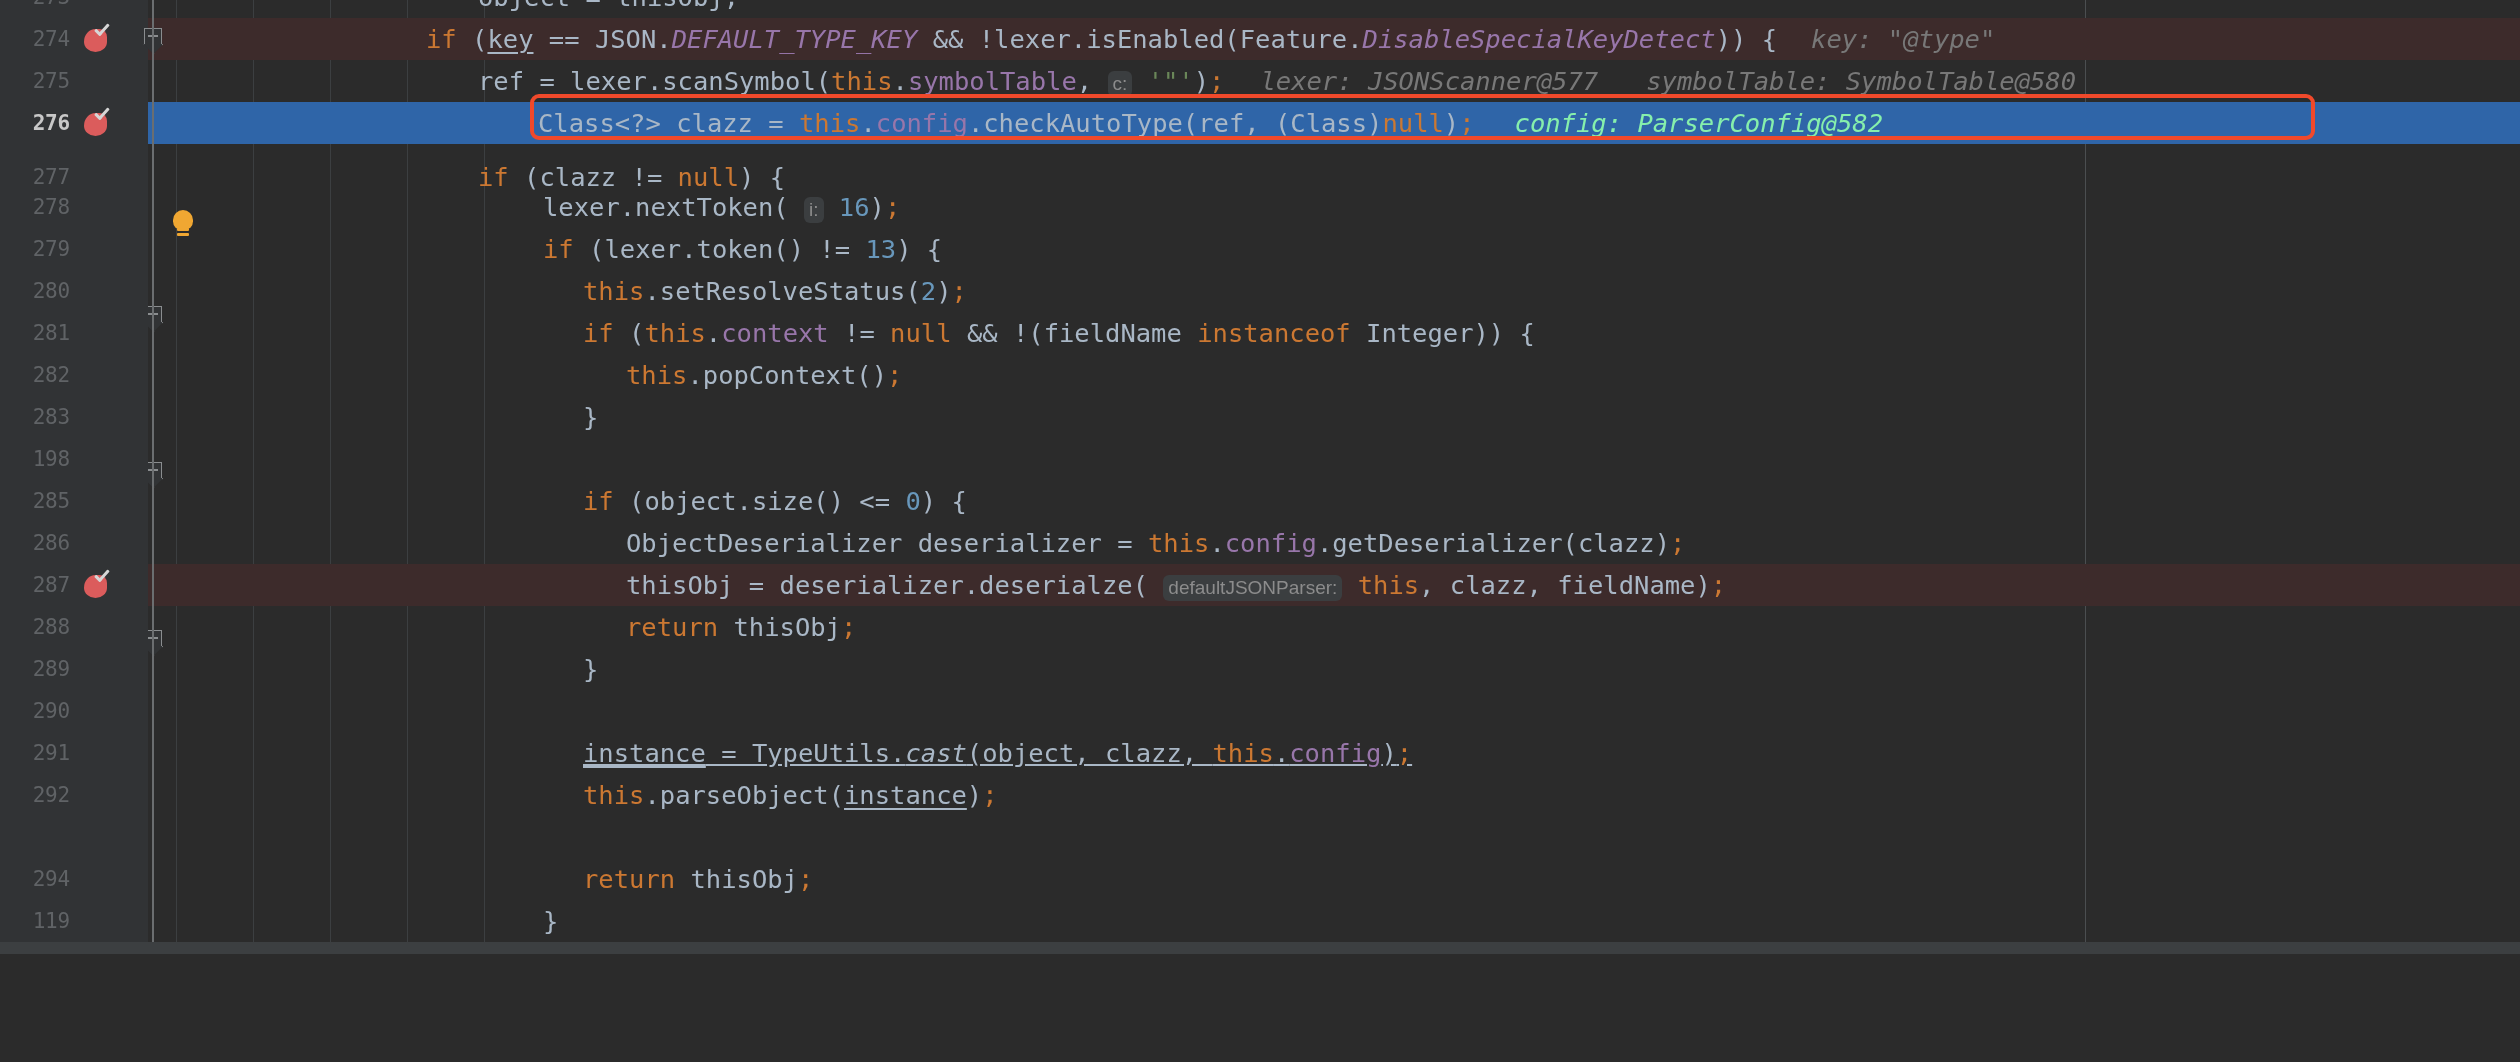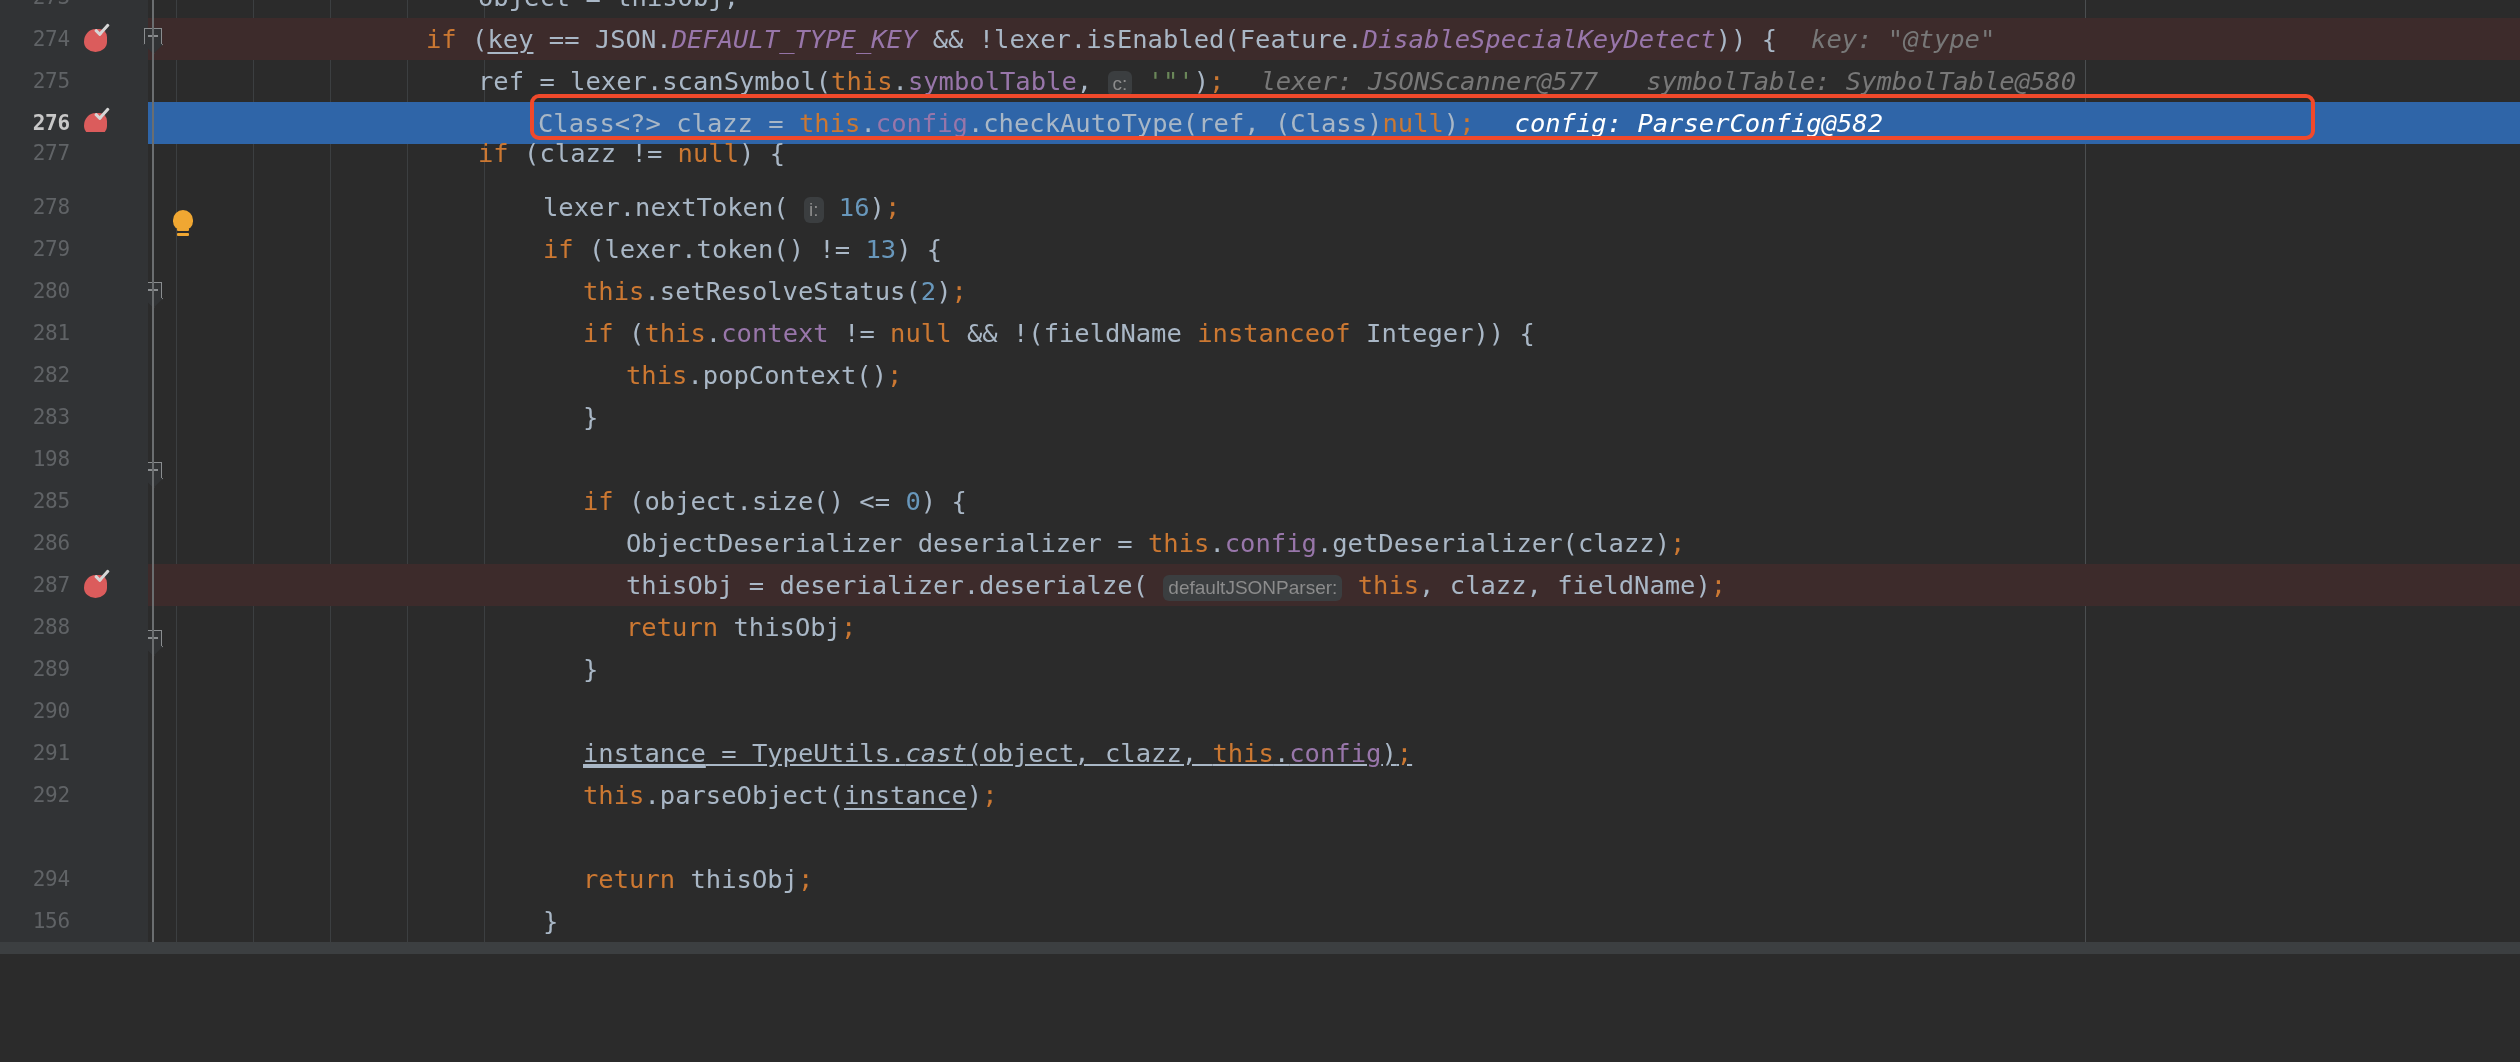--- a/index.html
+++ b/index.html
@@ -225,21 +225,21 @@
   .plain { color: #a9b7c6; }
   .ident-hl { color: #a9b7c6; text-decoration: underline; text-underline-offset: 4px; }
   .punct { color: #a9b7c6; }
   .semi  { color: #cc7832; }
 
   
   .hint {
     color: #787878;
     font-style: italic;
   }
-  .row.selected .hint { color: #ffffff; font-style: italic; }
+  .row.selected .hint { color: #86efac; font-style: italic; }
 
   
   .phint {
     font-family: "Liberation Sans", "DejaVu Sans", sans-serif;
     font-style: normal;
     font-size: 19px;
     color: #8c8c8c;
     background: #3b3e40;
     border-radius: 6px;
     padding: 2px 5px 3px 5px;
@@ -319,21 +319,21 @@
           <span class="check"></span>
         </span>
     </div>
     <div class="code" style="padding-left:390px;">Class&lt;?&gt; clazz = <span class="kw">this</span>.<span class="fld">config</span>.checkAutoType(ref, (Class)<span class="kw">null</span>)<span class="semi">;</span><span class="hint" style="margin-left:40px;">config: ParserConfig@582</span></div>
     <div class="bulb" style="top:108px;">
         <span class="glass"></span>
         <span class="base"></span>
       </div>
   </div>
 
-  <div class="row" style="top:132px;">
+  <div class="row" style="top:156px;">
     <div class="gutter">
       <span class="lineno">277</span>
       <span class="bp-spacer"></span>
     </div>
     <div class="code" style="padding-left:330px;"><span class="kw">if</span> (clazz != <span class="kw">null</span>) {</div>
     <div class="fold top-open" style="left:144px; top:150px;">
         <span class="shape"></span>
         <span class="minus"></span>
       </div>
   </div>
@@ -478,21 +478,21 @@
   <div class="row" style="top:858px;">
     <div class="gutter">
       <span class="lineno">294</span>
       <span class="bp-spacer"></span>
     </div>
     <div class="code" style="padding-left:435px;"><span class="kw">return</span> thisObj<span class="semi">;</span></div>
   </div>
 
   <div class="row" style="top:900px;">
     <div class="gutter">
-      <span class="lineno">156</span>
+      <span class="lineno">119</span>
       <span class="bp-spacer"></span>
     </div>
     <div class="code" style="padding-left:395px;"><span class="punct">}</span></div>
 
   </div>
 
   <div class="row" style="top:942px;">
     <div class="gutter">
       <span class="lineno">296</span>
       <span class="bp-spacer"></span>

